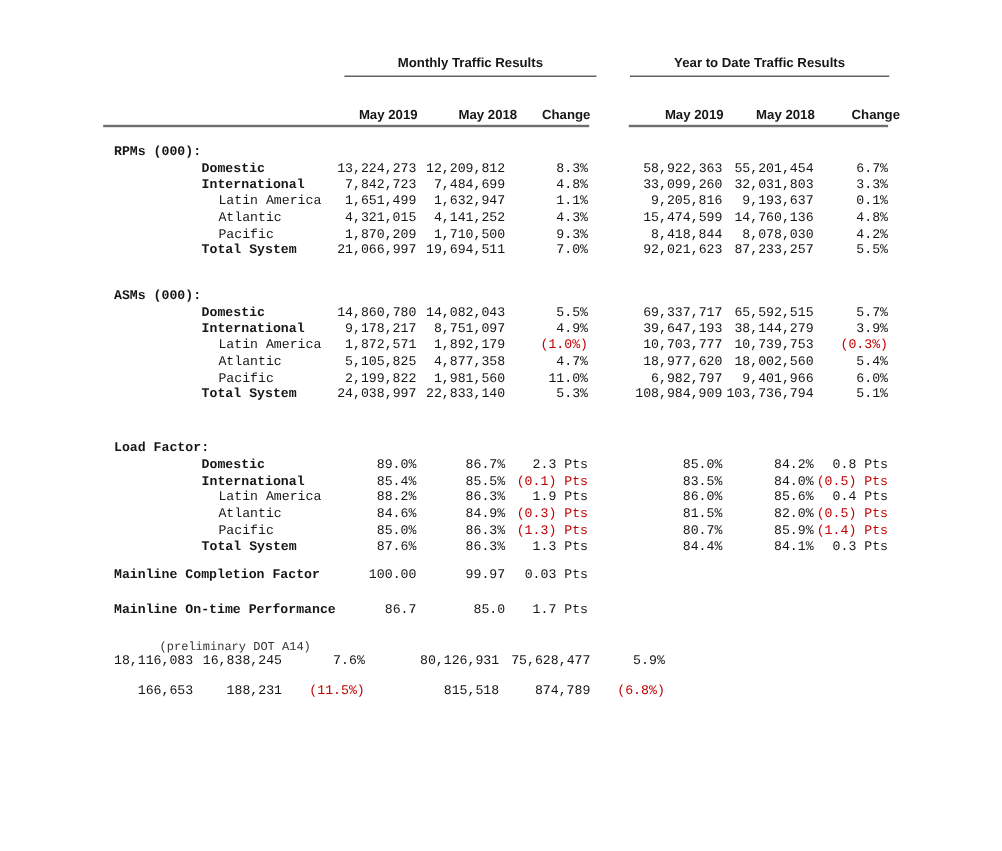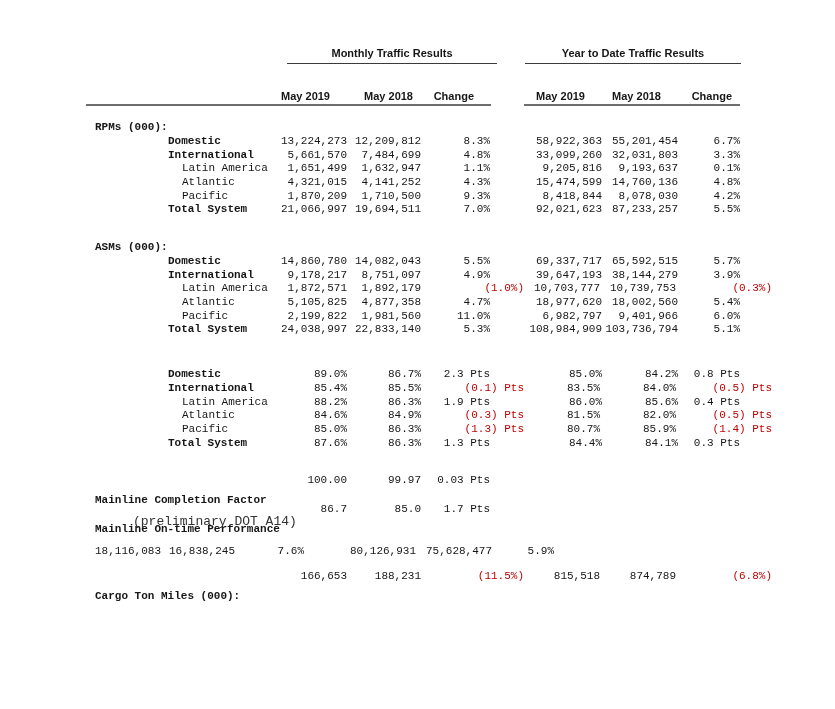--- a/index.html
+++ b/index.html
@@ -17,57 +17,57 @@
     top:46px;height:17px;
     text-align:center;
     font-weight:bold;
     line-height:15px;
     border-bottom:1.5px solid #3a3a3a;
   }
   #g-monthly{left:287px;width:210px;}
   #g-ytd{left:525px;width:216px;}
   .grid-row{
     position:absolute;
-    left:78px;width:654px;
+    left:96px;width:654px;
     display:flex;
     height:13.7px;line-height:13.7px;
     white-space:nowrap;
   }
   #col-headers{top:89.5px;font-weight:bold;}
   .rule{position:absolute;height:2px;background:#6e6e6e;top:104px;}
   #rule-monthly{left:86px;width:405px;}
   #rule-ytd{left:524px;width:216px;}
   .section,.metric{position:absolute;left:86px;width:654px;font-family:Liberation Mono, monospace;}
   #sec-rpms{top:121.3px;}
   #sec-asms{top:241.3px;}
   #sec-load-factor{top:368.3px;}
   #met-completion-factor{top:473.5px;}
   #met-on-time-performance{top:502.5px;}
   #met-passengers-boarded{top:544.5px;}
   #met-cargo-ton-miles{top:570px;}
   .row{display:flex;height:13.7px;line-height:13.7px;white-space:nowrap;}
   .sec-title{height:13.7px;line-height:13.7px;font-weight:bold;padding-left:9px;}
   .c-label{width:186px;flex:none;box-sizing:border-box;overflow:visible;}
-  .lvl0{padding-left:9px;font-weight:bold;margin-top:20px;}
+  .lvl0{padding-left:9px;font-weight:bold;}
   .lvl1{padding-left:82px;font-weight:bold;}
   .lvl2{padding-left:96px;font-weight:normal;}
   .cell{flex:none;text-align:right;box-sizing:border-box;}
   .c1{width:75px;}
   .c2{width:74px;}
   .c3{width:69px;}
   .cgap{width:36px;}
   .c4{width:76px;}
   .c5{width:76px;}
   .c6{width:62px;}
   #col-headers .c1,#col-headers .c4,#col-headers .c5{padding-right:9px;}
   #col-headers .c3{padding-right:8px;}
-  .neg{color:var(--neg,#c00000);margin-left:34px;}
+  .neg{color:var(--neg,#c00000);}
   .footnote{
-    font-size:13px;color:#333;
-    padding-left:47px;height:11px;line-height:11px;
+    font-size:10px;color:#333;
+    padding-left:47px;height:11px;line-height:11px;margin-top:19px;
   }
 </style>
 </head>
 <body>
 
 <div class="page">
 
   <div class="group-title" id="g-monthly">Monthly Traffic Results</div>
 
   <div class="group-title" id="g-ytd">Year to Date Traffic Results</div>
@@ -93,21 +93,21 @@
         <div class="cell c1">13,224,273</div>
         <div class="cell c2">12,209,812</div>
         <div class="cell c3">8.3%</div>
         <div class="cgap"></div>
         <div class="cell c4">58,922,363</div>
         <div class="cell c5">55,201,454</div>
         <div class="cell c6">6.7%</div>
       </div>
       <div class="row">
         <div class="c-label lvl1">International</div>
-        <div class="cell c1">5,661,570</div>
+        <div class="cell c1">7,842,723</div>
         <div class="cell c2">7,484,699</div>
         <div class="cell c3">4.8%</div>
         <div class="cgap"></div>
         <div class="cell c4">33,099,260</div>
         <div class="cell c5">32,031,803</div>
         <div class="cell c6">3.3%</div>
       </div>
       <div class="row">
         <div class="c-label lvl2">Latin America</div>
         <div class="cell c1">1,651,499</div>
@@ -206,20 +206,21 @@
         <div class="cell c1">24,038,997</div>
         <div class="cell c2">22,833,140</div>
         <div class="cell c3">5.3%</div>
         <div class="cgap"></div>
         <div class="cell c4">108,984,909</div>
         <div class="cell c5">103,736,794</div>
         <div class="cell c6">5.1%</div>
       </div>
     </div>
   <div class="section" id="sec-load-factor">
+      <div class="sec-title">Load Factor:</div>
       <div class="row">
         <div class="c-label lvl1">Domestic</div>
         <div class="cell c1">89.0%</div>
         <div class="cell c2">86.7%</div>
         <div class="cell c3">2.3 Pts</div>
         <div class="cgap"></div>
         <div class="cell c4">85.0%</div>
         <div class="cell c5">84.2%</div>
         <div class="cell c6">0.8 Pts</div>
       </div>
@@ -306,21 +307,20 @@
         <div class="cell c2">16,838,245</div>
         <div class="cell c3">7.6%</div>
         <div class="cgap"></div>
         <div class="cell c4">80,126,931</div>
         <div class="cell c5">75,628,477</div>
         <div class="cell c6">5.9%</div>
       </div>
     </div>
   <div class="metric" id="met-cargo-ton-miles">
       <div class="row">
-        <div class="c-label lvl0">Cargo Ton Miles (000):</div>
         <div class="cell c1">166,653</div>
         <div class="cell c2">188,231</div>
         <div class="cell c3 neg">(11.5%)</div>
         <div class="cgap"></div>
         <div class="cell c4">815,518</div>
         <div class="cell c5">874,789</div>
         <div class="cell c6 neg">(6.8%)</div>
       </div>
     </div>
 

